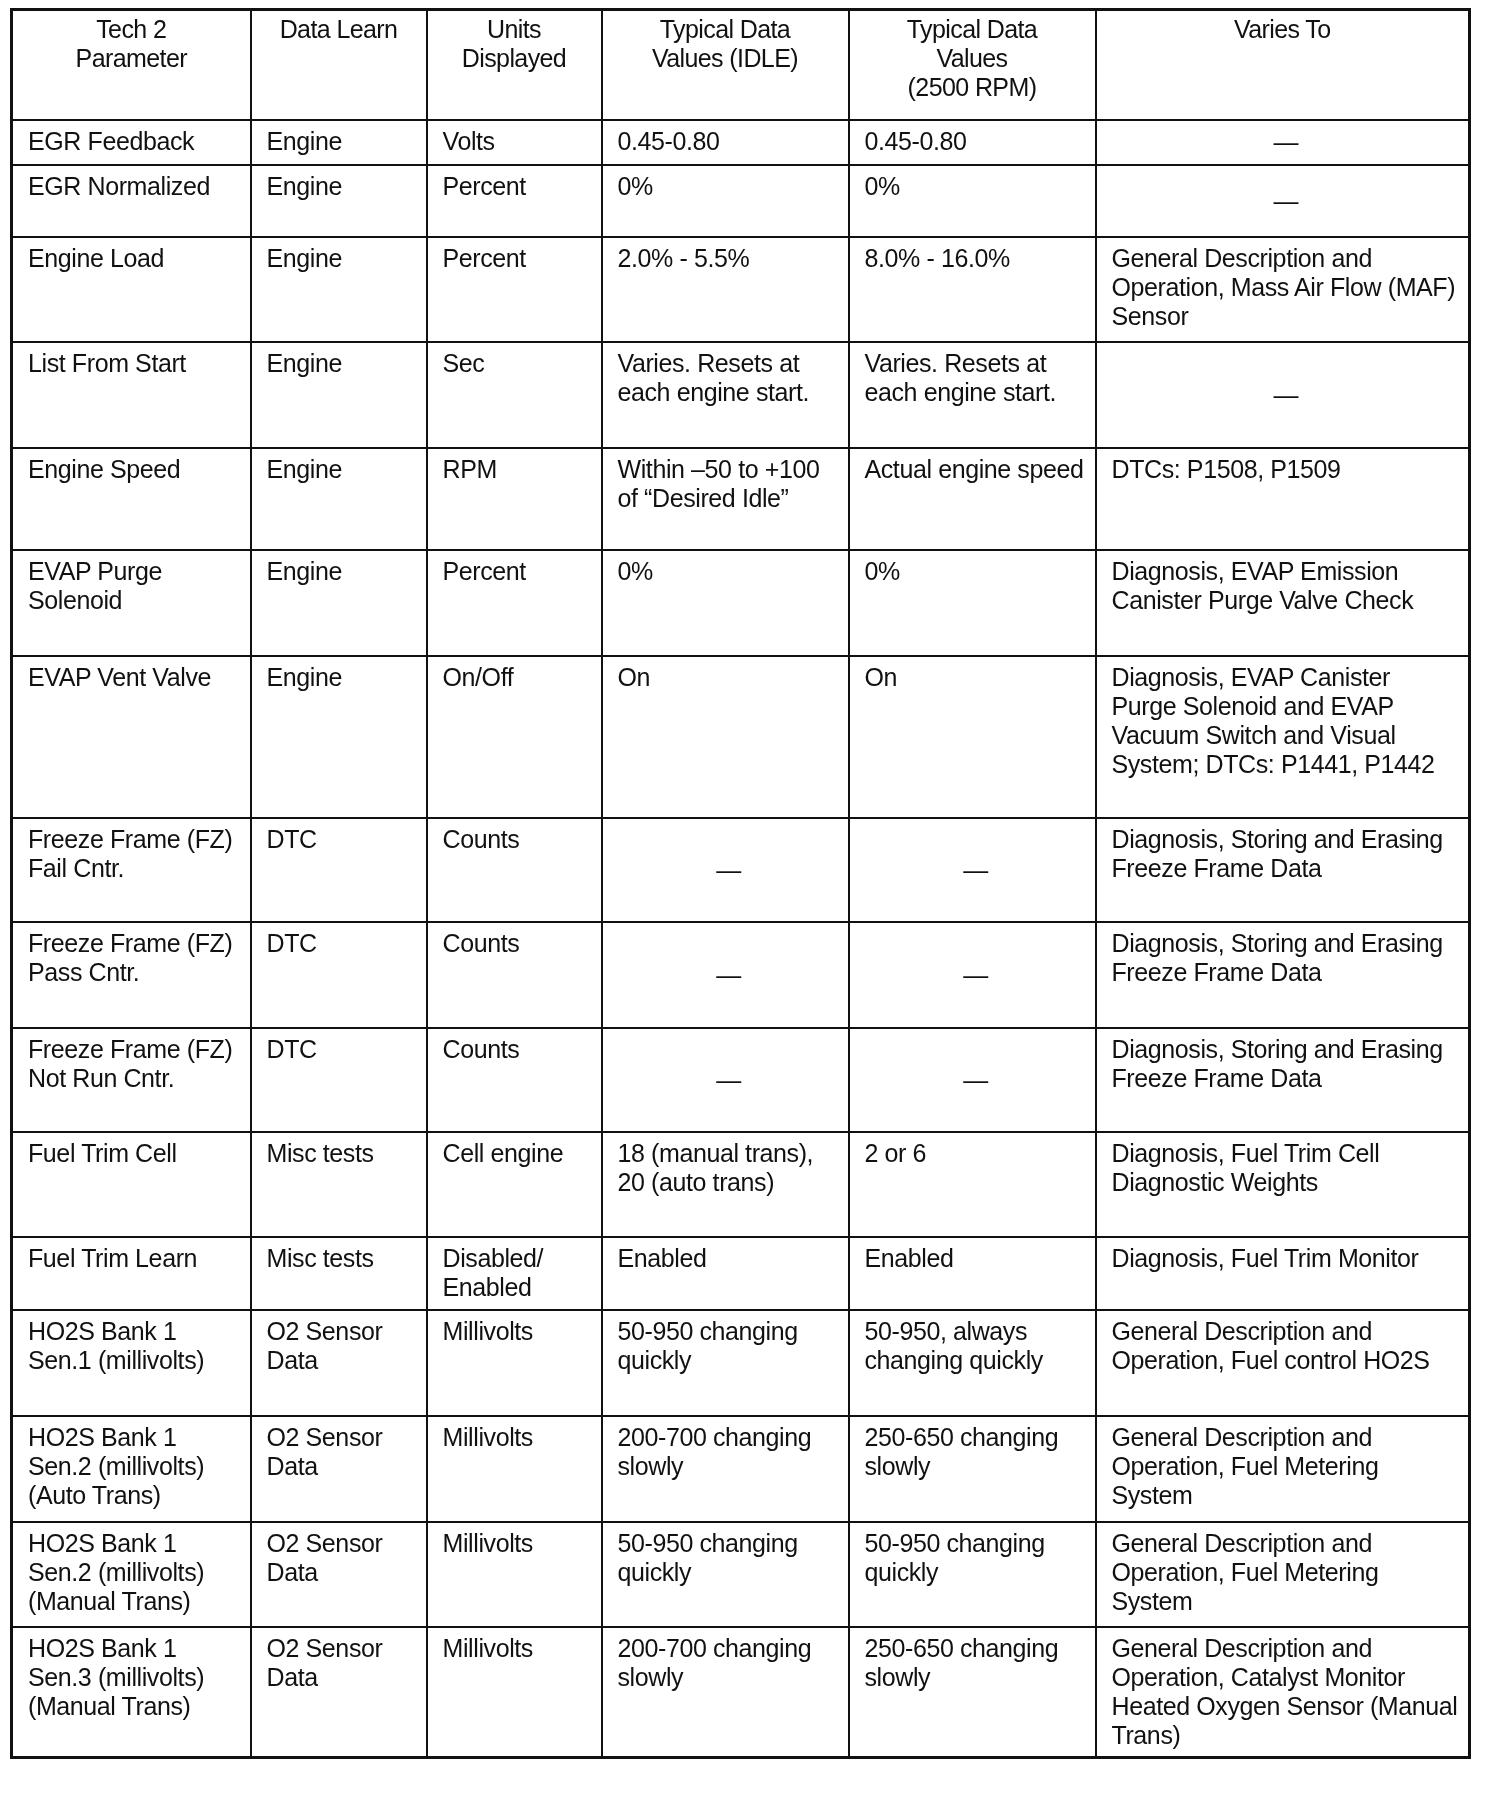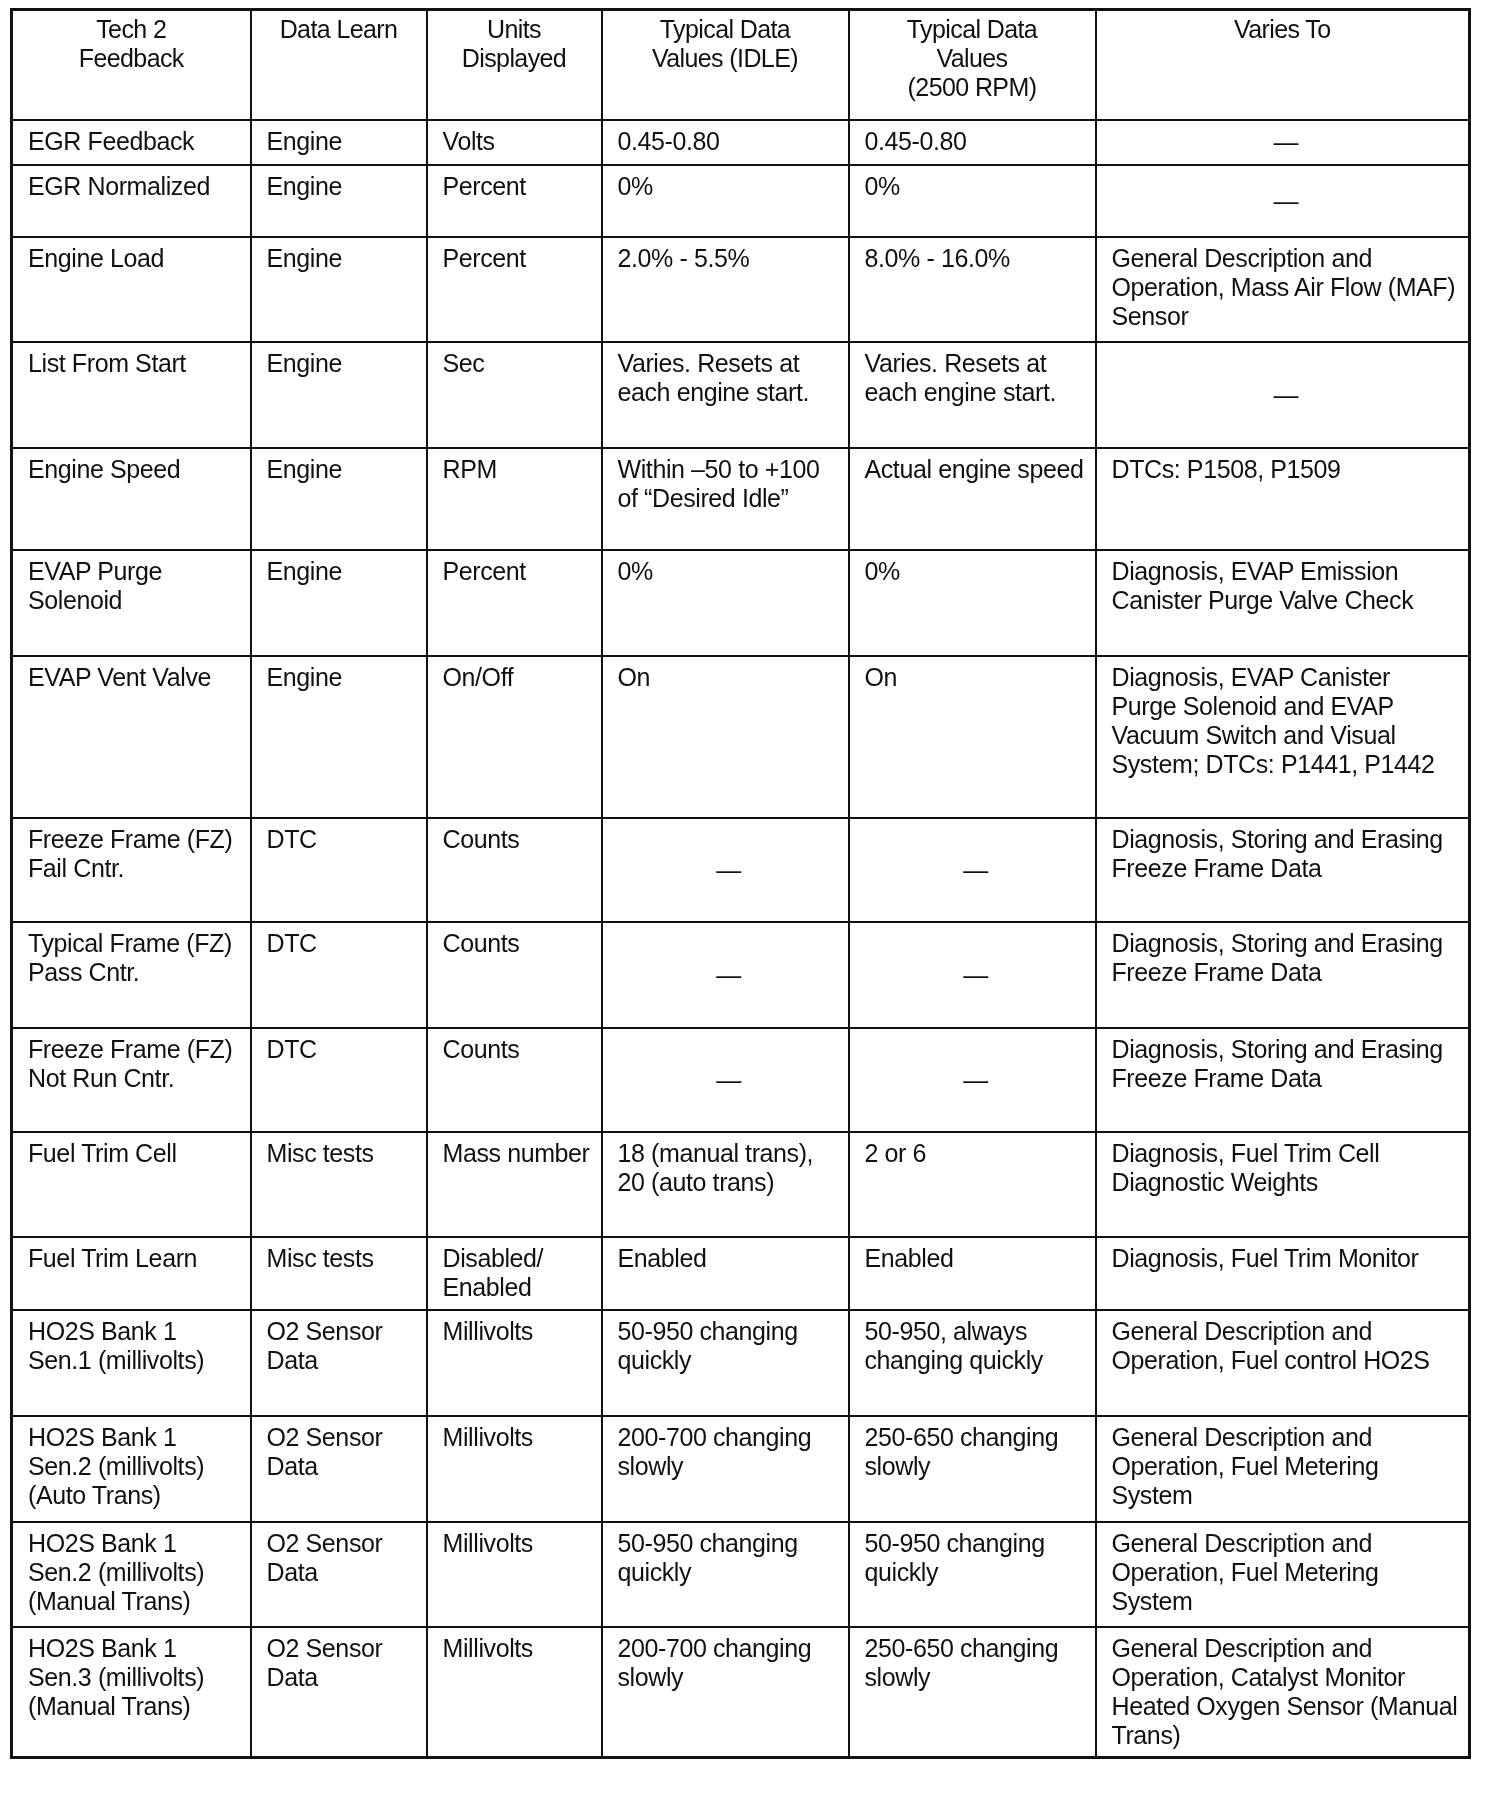--- a/index.html
+++ b/index.html
@@ -74,21 +74,21 @@
   <colgroup>
     <col class="c1">
       <col class="c2">
       <col class="c3">
       <col class="c4">
       <col class="c5">
       <col class="c6">
   </colgroup>
   <thead>
     <tr>
-      <th><span>Tech 2</span><br><span>Feedback</span></th>
+      <th><span>Tech 2</span><br><span>Parameter</span></th>
       <th><span>Data Learn</span></th>
       <th><span>Units</span><br><span>Displayed</span></th>
       <th><span>Typical Data</span><br><span>Values (IDLE)</span></th>
       <th><span>Typical Data</span><br><span>Values</span><br><span>(2500 RPM)</span></th>
       <th><span>Varies To</span></th>
     </tr>
   </thead>
   <tbody id="table-body">
       <tr class="h-r1">
         <td><span>EGR Feedback</span></td>
@@ -148,39 +148,39 @@
       </tr>
       <tr class="h-r8">
         <td><span>Freeze Frame (FZ) Fail Cntr.</span></td>
         <td><span>DTC</span></td>
         <td><span>Counts</span></td>
         <td class="dash"><span>—</span></td>
         <td class="dash"><span>—</span></td>
         <td><span>Diagnosis, Storing and Erasing Freeze Frame Data</span></td>
       </tr>
       <tr class="h-r9">
-        <td><span>Typical Frame (FZ) Pass Cntr.</span></td>
+        <td><span>Freeze Frame (FZ) Pass Cntr.</span></td>
         <td><span>DTC</span></td>
         <td><span>Counts</span></td>
         <td class="dash"><span>—</span></td>
         <td class="dash"><span>—</span></td>
         <td><span>Diagnosis, Storing and Erasing Freeze Frame Data</span></td>
       </tr>
       <tr class="h-r10">
         <td><span>Freeze Frame (FZ) Not Run Cntr.</span></td>
         <td><span>DTC</span></td>
         <td><span>Counts</span></td>
         <td class="dash"><span>—</span></td>
         <td class="dash"><span>—</span></td>
         <td><span>Diagnosis, Storing and Erasing Freeze Frame Data</span></td>
       </tr>
       <tr class="h-r12">
         <td><span>Fuel Trim Cell</span></td>
         <td><span>Misc tests</span></td>
-        <td><span>Mass number</span></td>
+        <td><span>Cell engine</span></td>
         <td><span>18 (manual trans), 20 (auto trans)</span></td>
         <td><span>2 or 6</span></td>
         <td><span>Diagnosis, Fuel Trim Cell Diagnostic Weights</span></td>
       </tr>
       <tr class="h-r13">
         <td><span>Fuel Trim Learn</span></td>
         <td><span>Misc tests</span></td>
         <td><span>Disabled/ Enabled</span></td>
         <td><span>Enabled</span></td>
         <td><span>Enabled</span></td>

